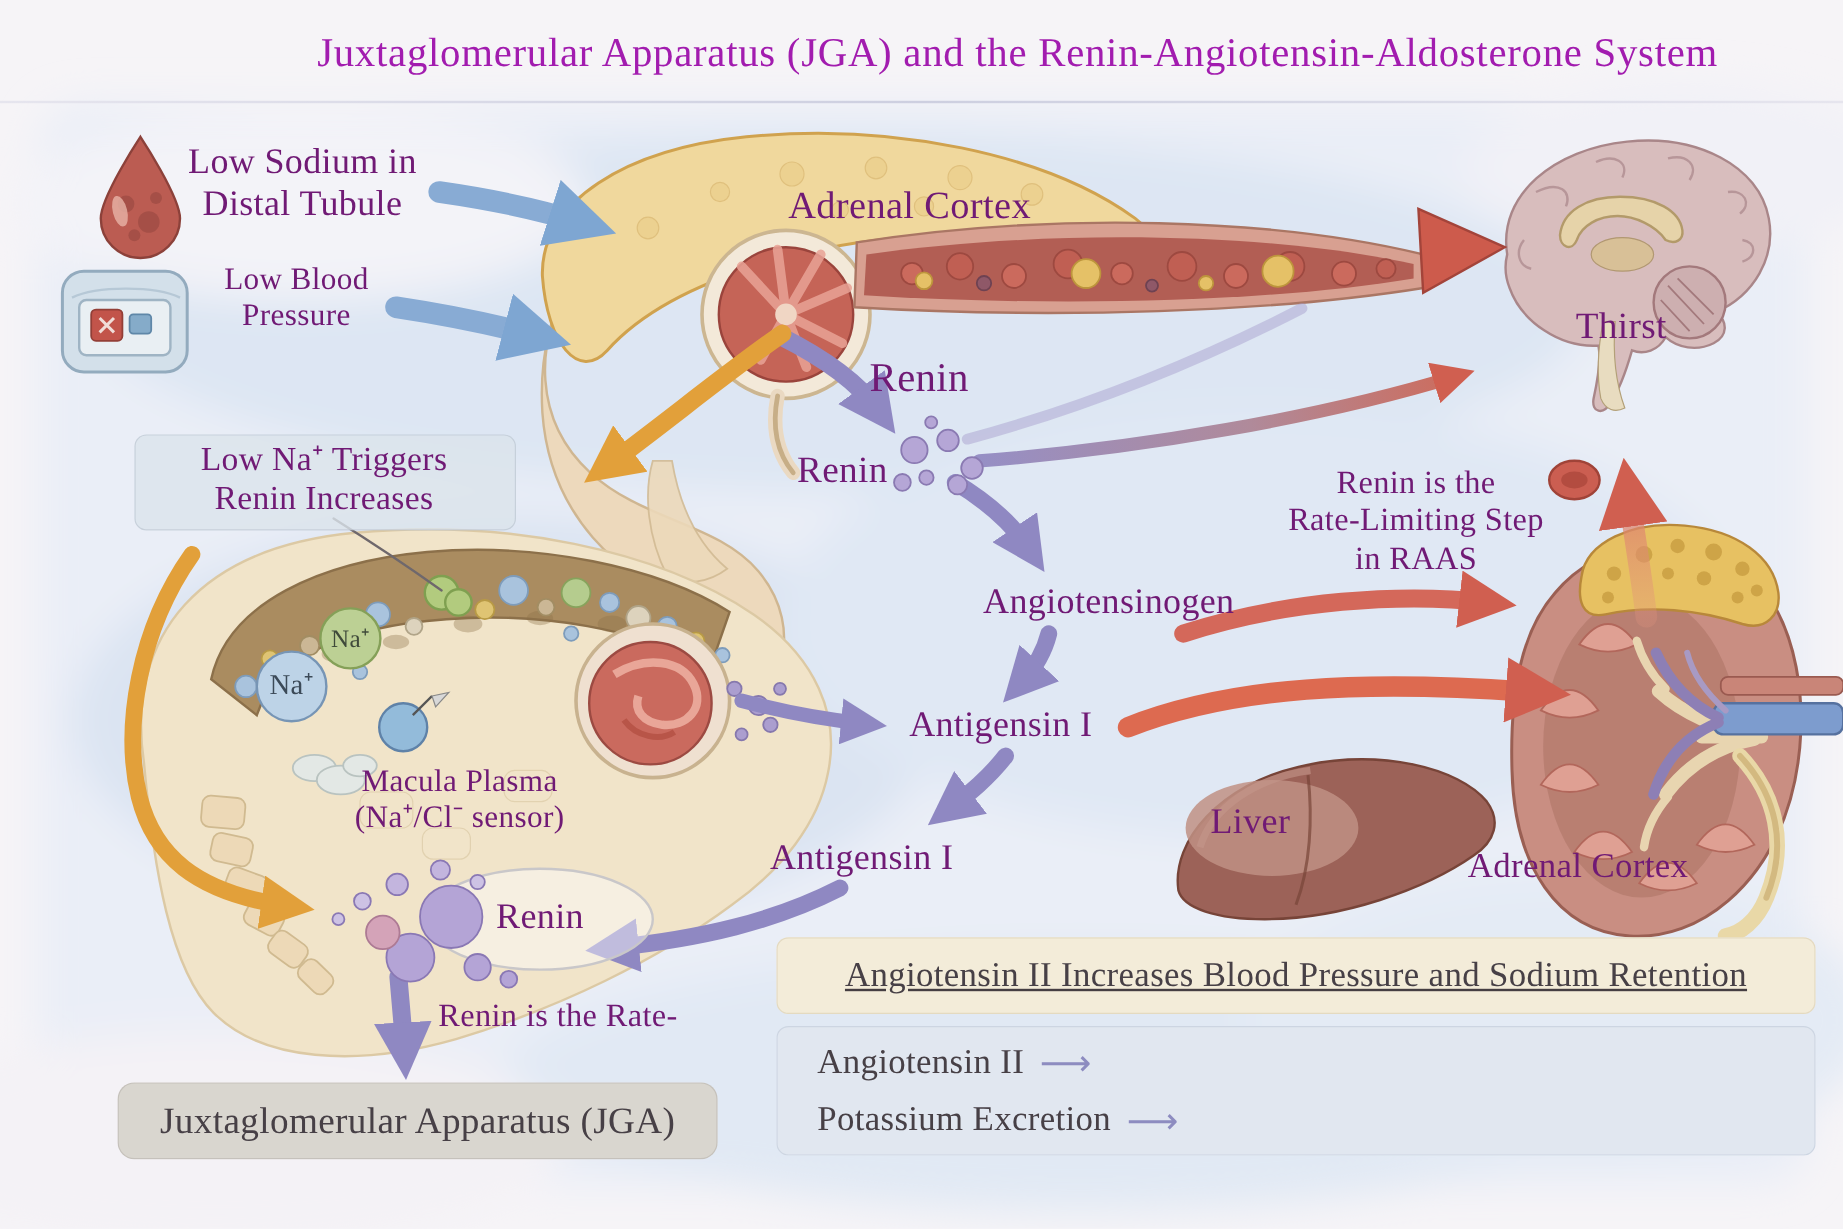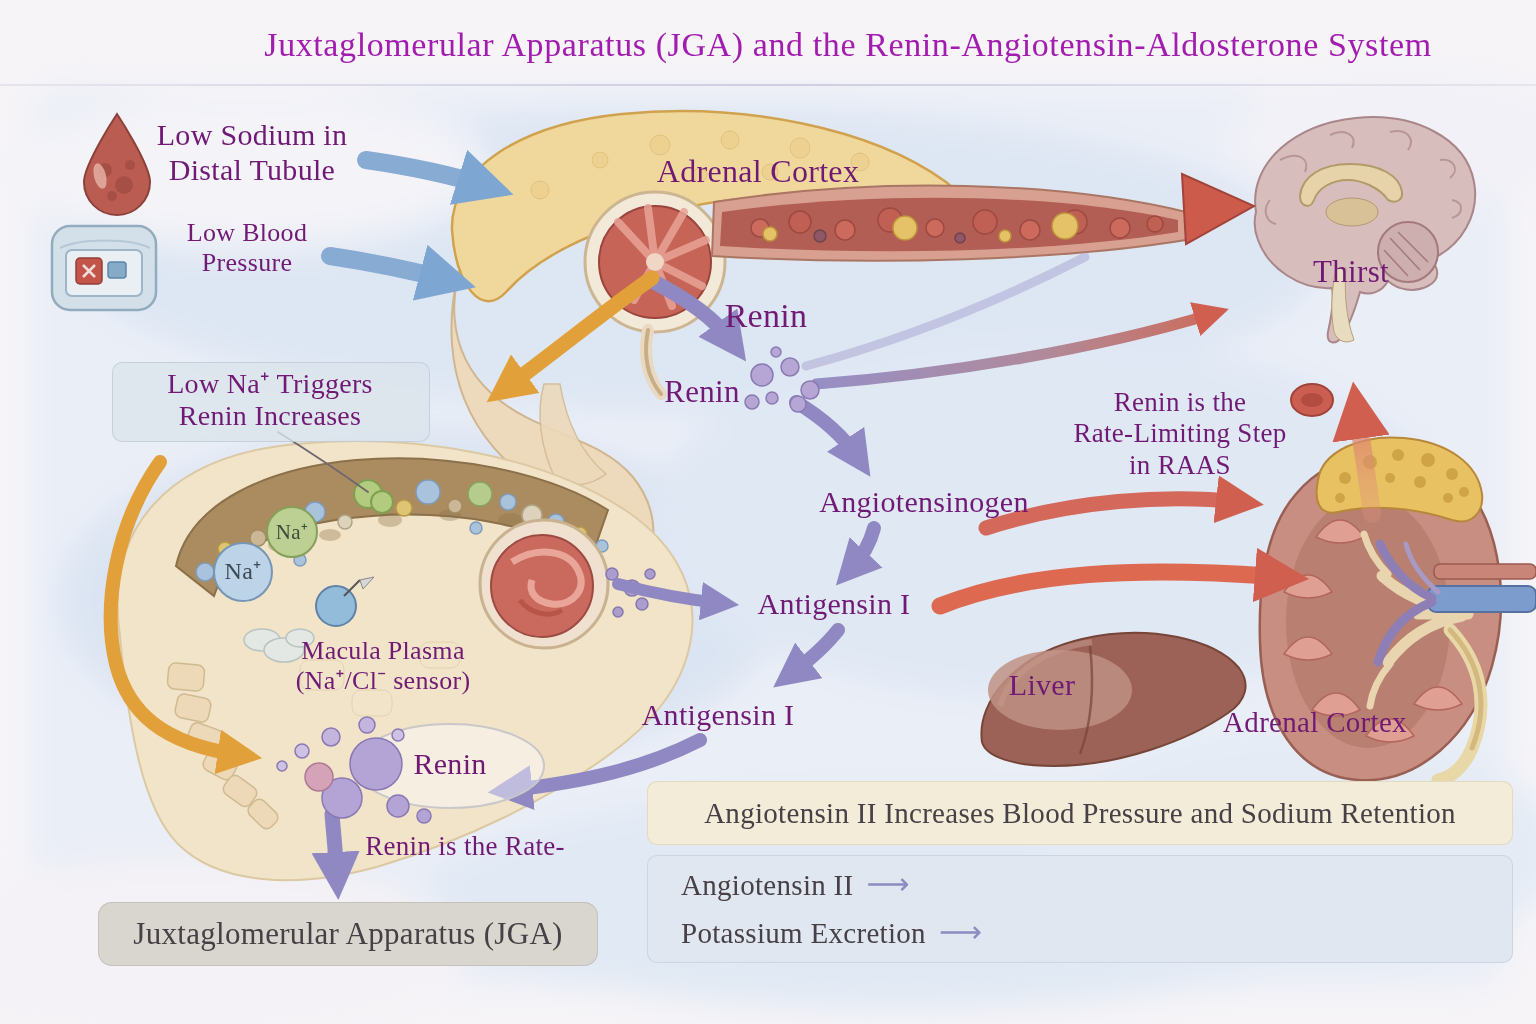--- a/index.html
+++ b/index.html
@@ -9,23 +9,23 @@
   .title{position:absolute;left:160px;right:0;top:26px;text-align:center;
          font-size:34px;color:#a21caf;letter-spacing:.6px;}
   .rule{position:absolute;top:84px;left:0;width:1536px;height:2px;
         background:linear-gradient(90deg,#e6e5ee,#cdcfe0,#e6e5ee);}
   .lbl{position:absolute;text-align:center;transform:translateX(-50%);
        line-height:1.16;letter-spacing:.3px;white-space:nowrap;color:#701a75;}
   .ln{display:block;}
   .box{position:absolute;border-radius:10px;}
   .callout-box{background:rgba(219,227,235,.8);border:1px solid rgba(170,182,196,.45);}
   .gray-box{background:#d9d6cf;border-radius:14px;box-shadow:0 0 0 1px rgba(160,156,148,.35) inset;}
-  .cream-box{background:#f3ecd9;box-shadow:0 0 0 1px rgba(214,200,168,.5) inset;}
+  .cream-box{background:#f3ecd9;box-shadow:0 0 0 1px rgba(214,200,168,.5) inset;text-decoration:underline;}
   .blue-box{background:#e1e7f0;box-shadow:0 0 0 1px rgba(176,188,206,.4) inset;}
-  .banner-row{position:absolute;display:flex;align-items:flex-start;gap:13px;
+  .banner-row{position:absolute;display:flex;align-items:flex-end;gap:13px;
               white-space:nowrap;font-size:29px;color:#474046;letter-spacing:.3px;}
   .flow-arrow{color:#8d8cc0;font-size:30px;line-height:1;}
   .center-text{display:flex;align-items:center;justify-content:center;height:100%;
                font-size:29px;letter-spacing:.3px;color:#474046;}
 </style>
 </head>
 <body>
 
 <div class="stage">
 

